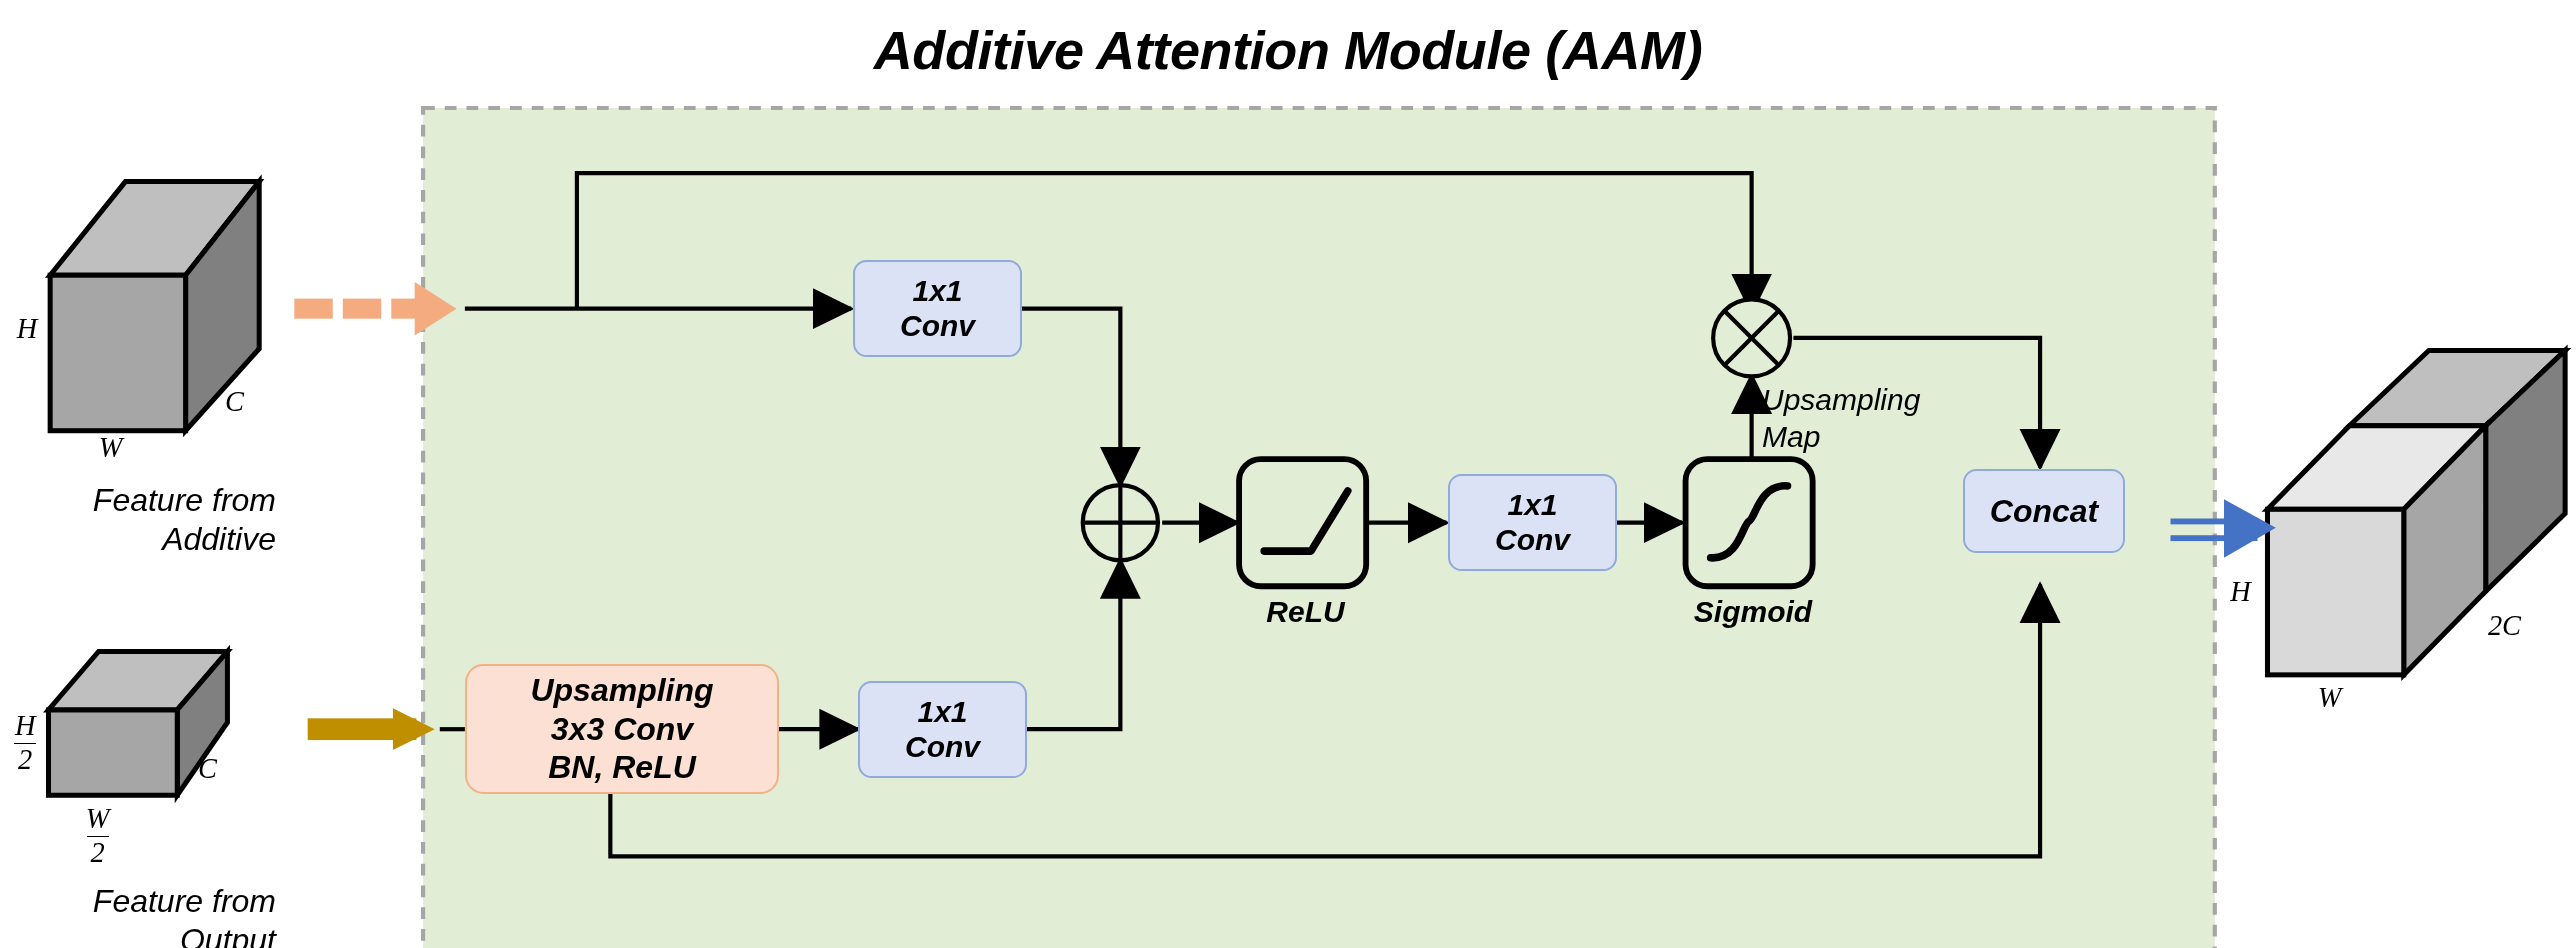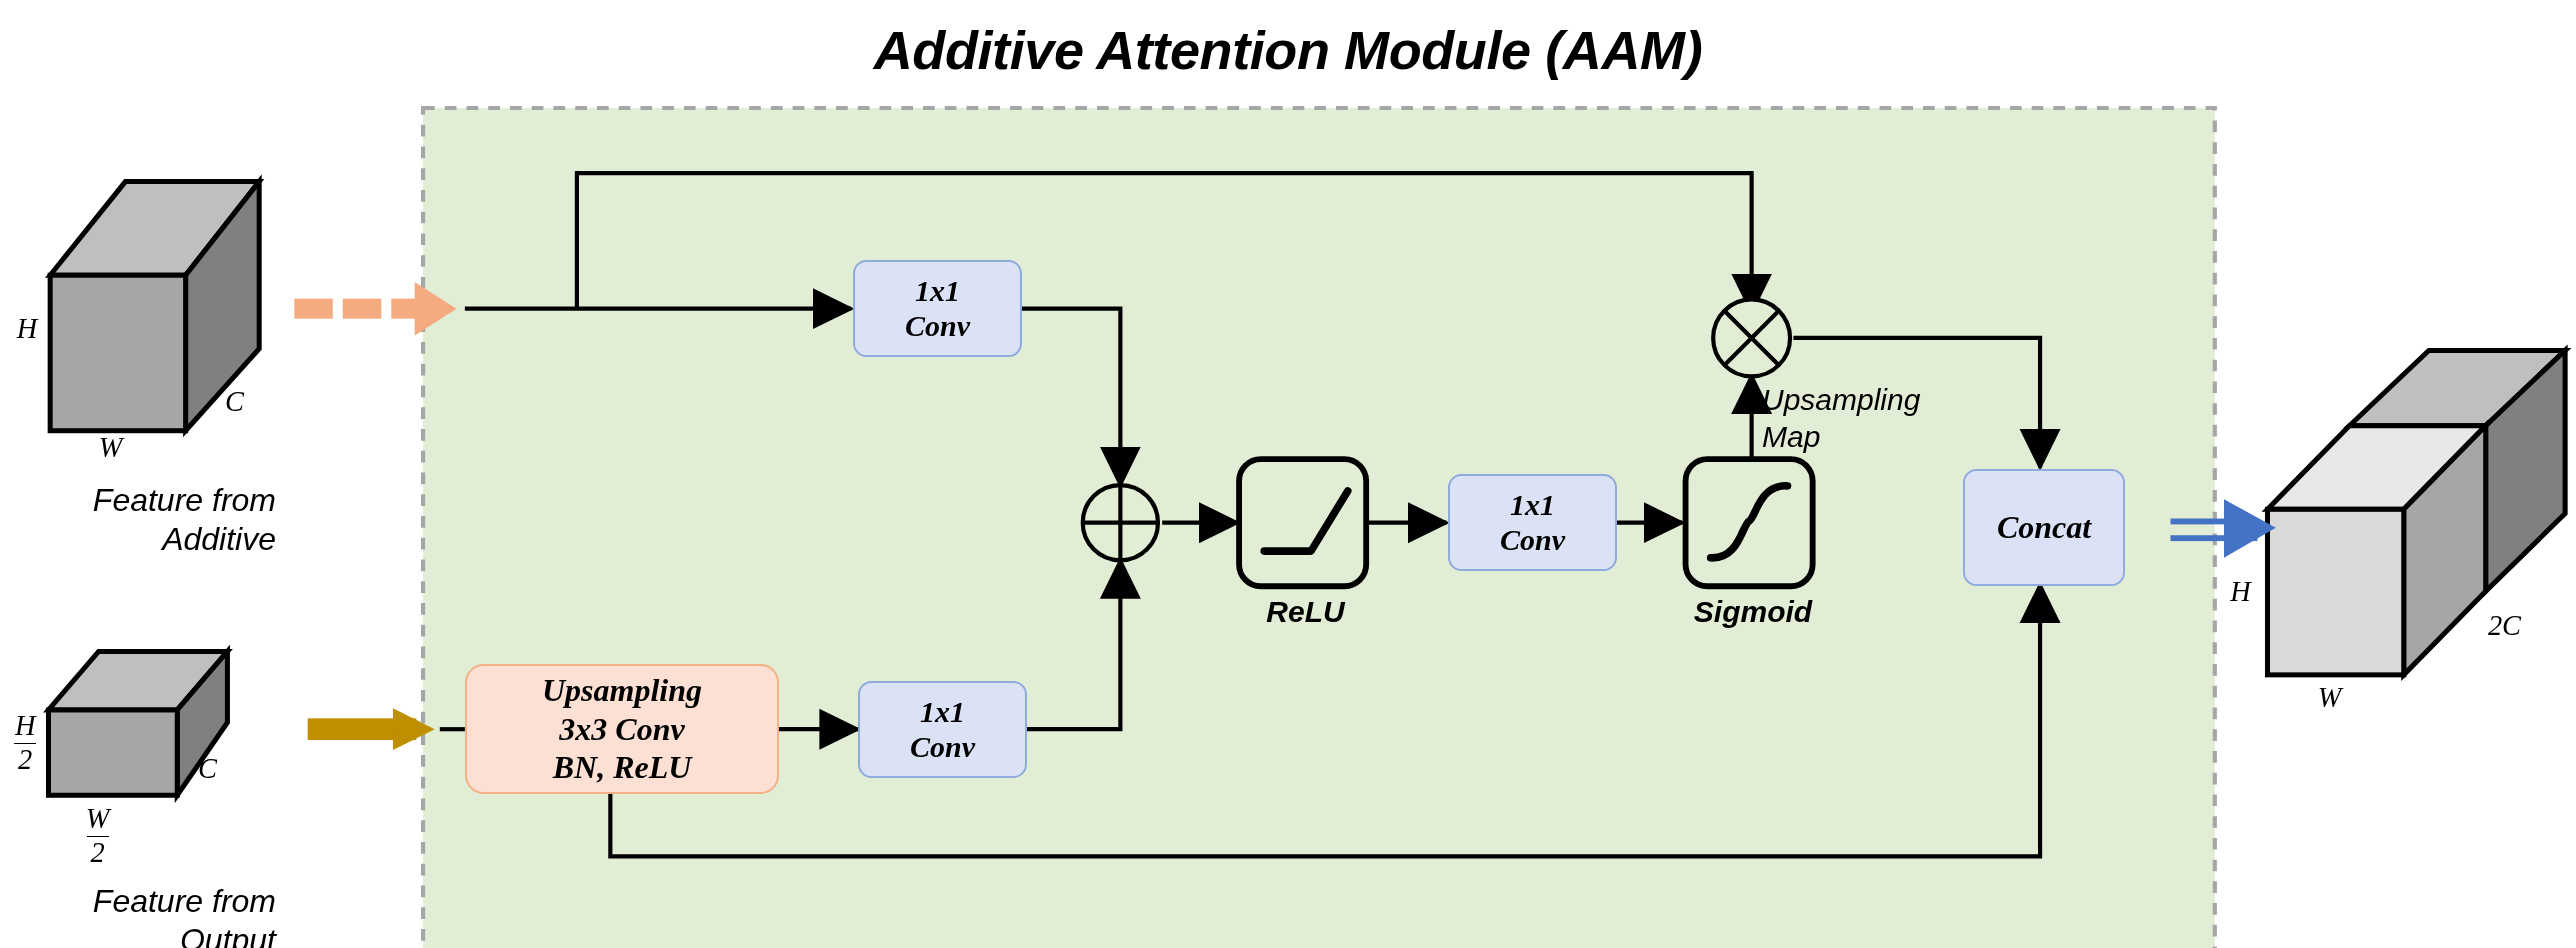--- a/index.html
+++ b/index.html
@@ -11,21 +11,21 @@
 
   .ttl{
     position:absolute;left:0;top:3.3px;width:2576px;text-align:center;
     font-family:"Liberation Sans",sans-serif;
     font-size:54px;font-weight:bold;font-style:italic;color:#000000;
     letter-spacing:-0.4px;white-space:nowrap;
   }
 
   .blk{
     position:absolute;display:flex;align-items:center;justify-content:center;
-    text-align:center;font-family:Liberation Serif, serif;
+    text-align:center;font-family:Liberation Sans, sans-serif;
     font-weight:bold;font-style:italic;color:#000;box-sizing:border-box;
   }
   .blk-conv{
     background:#dbe2f6;border:2.5px solid #8faadc;border-radius:13.4px;
     font-size:30px;line-height:1.16;
   }
   .blk-ups{
     background:#fbe0d3;border:2.5px solid #f4b183;border-radius:18.4px;
     font-size:32px;line-height:1.2;
   }
@@ -186,21 +186,21 @@
   </div>
 
   <div class="blk blk-ups" style="left:465px;top:648px;width:314px;height:130px;justify-content:center;">
     <div>
       <span>Upsampling</span><br>
       <span>3x3 Conv</span><br>
       <span>BN, ReLU</span>
     </div>
   </div>
 
-  <div class="blk blk-concat" style="left:1963px;top:453px;width:162px;height:117px;">
+  <div class="blk blk-concat" style="left:1963px;top:453px;width:162px;height:84px;">
     <span>Concat</span>
   </div>
 
   <div class="lbl-fn" style="left:1222px;top:579px;width:167px;">ReLU</div>
   <div class="lbl-fn" style="left:1657px;top:579px;width:192px;">Sigmoid</div>
 
   <div class="cap cap-attn" style="left:1762px;top:366px;width:209px;text-align:left;">
     <span>Upsampling</span><br>
     <span>Map</span>
   </div>

